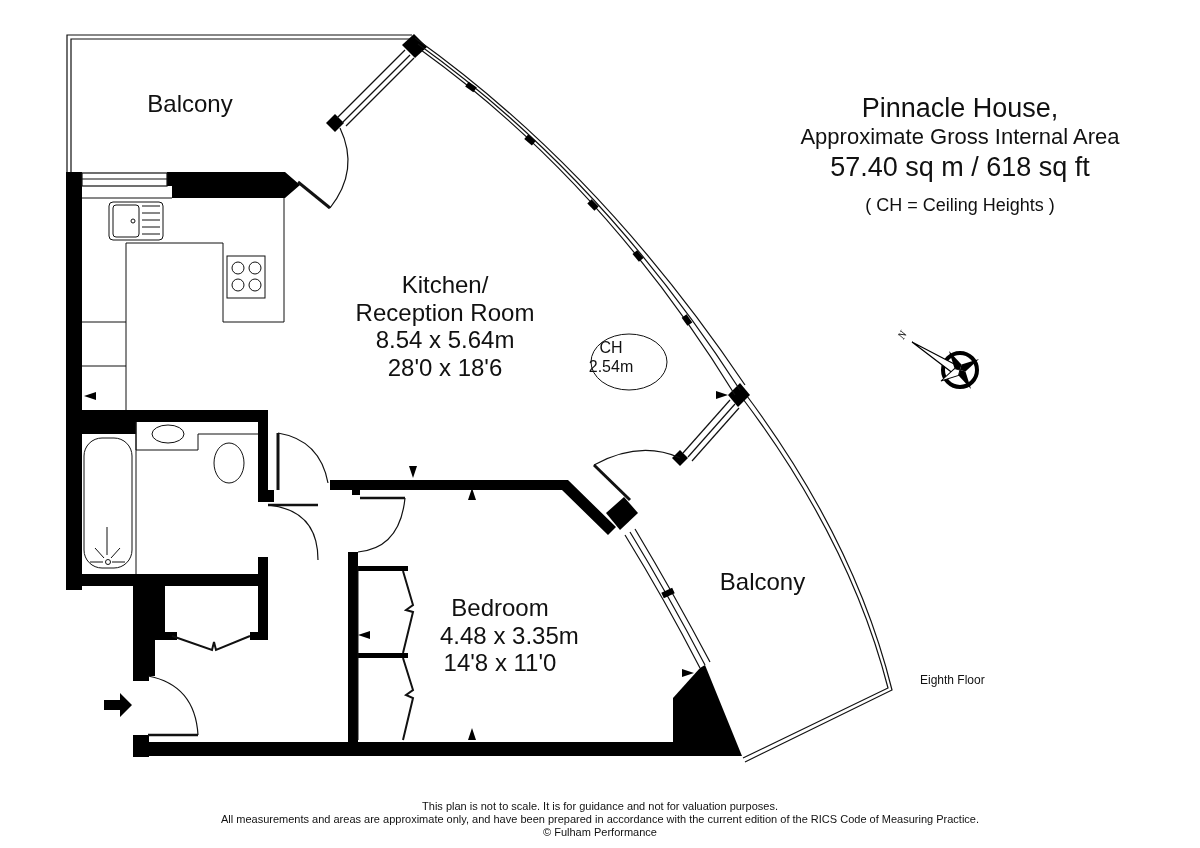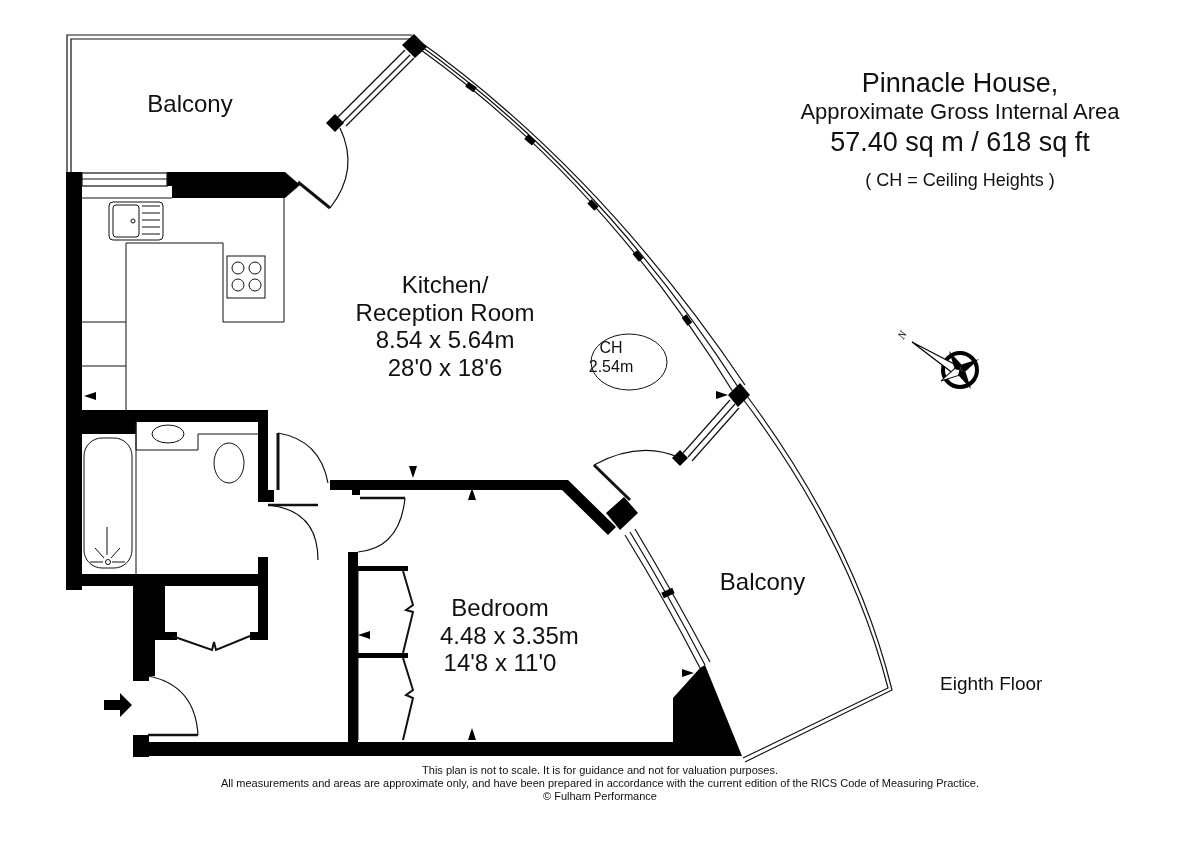--- a/index.html
+++ b/index.html
@@ -1,27 +1,27 @@
 <!DOCTYPE html>
 <html><head>
 <meta charset="utf-8">
 <style>
   html, body { margin: 0; padding: 0; background: #ffffff; }
   body { width: 1200px; height: 848px; position: relative; overflow: hidden;
          font-family: "Liberation Sans", sans-serif; color: #111111; }
   #plan { position: absolute; left: 0; top: 0; }
   .lbl { position: absolute; text-align: center; white-space: nowrap; line-height: 1.15; }
   .room-label { font-size: 24px; }
-  .title-block { position: absolute; left: 760px; top: 68px; width: 400px; text-align: center; }
+  .title-block { position: absolute; left: 760px; top: 93px; width: 400px; text-align: center; }
   .t-name { font-size: 27px; line-height: 31px; display: block; }
   .t-sub { font-size: 22px; line-height: 26px; display: block; text-align: center; }
   .t-area { font-size: 27px; line-height: 34px; display: block; }
   .t-note { font-size: 18px; line-height: 22px; display: block; margin-top: 10px; }
-  .floor-label { position: absolute; left: 940px; top: 673px; font-size: 19px; }
-  .disclaimer { position: absolute; left: 0; top: 764px; width: 1200px; text-align: center;
+  .floor-label { position: absolute; left: 920px; top: 673px; font-size: 12px; }
+  .disclaimer { position: absolute; left: 0; top: 800px; width: 1200px; text-align: center;
                 font-size: 11px; line-height: 13px; }
   .disclaimer span { display: block; }
   .ch-badge { position: absolute; left: 571px; top: 338px; width: 80px; text-align: center;
               font-size: 16px; line-height: 19px; }
 </style>
 </head>
 <body>
 
 <svg id="plan" width="1200" height="848" viewBox="0 0 1200 848" xmlns="http://www.w3.org/2000/svg">
   <g fill="none" stroke="#111" stroke-width="1.2">

